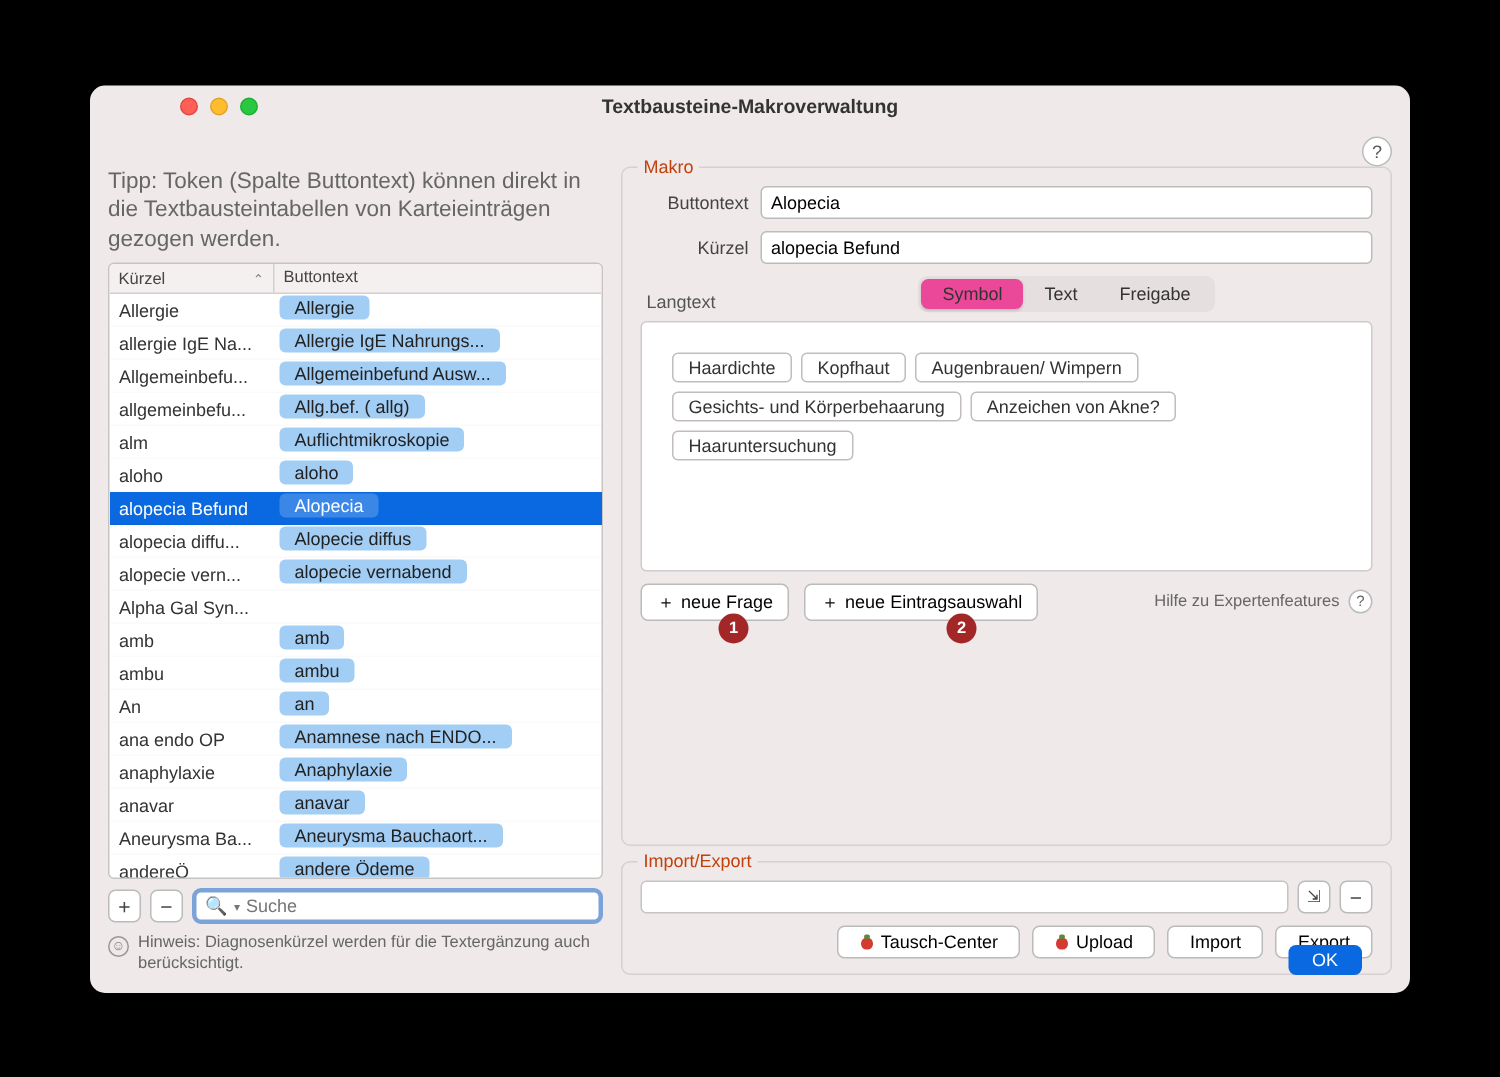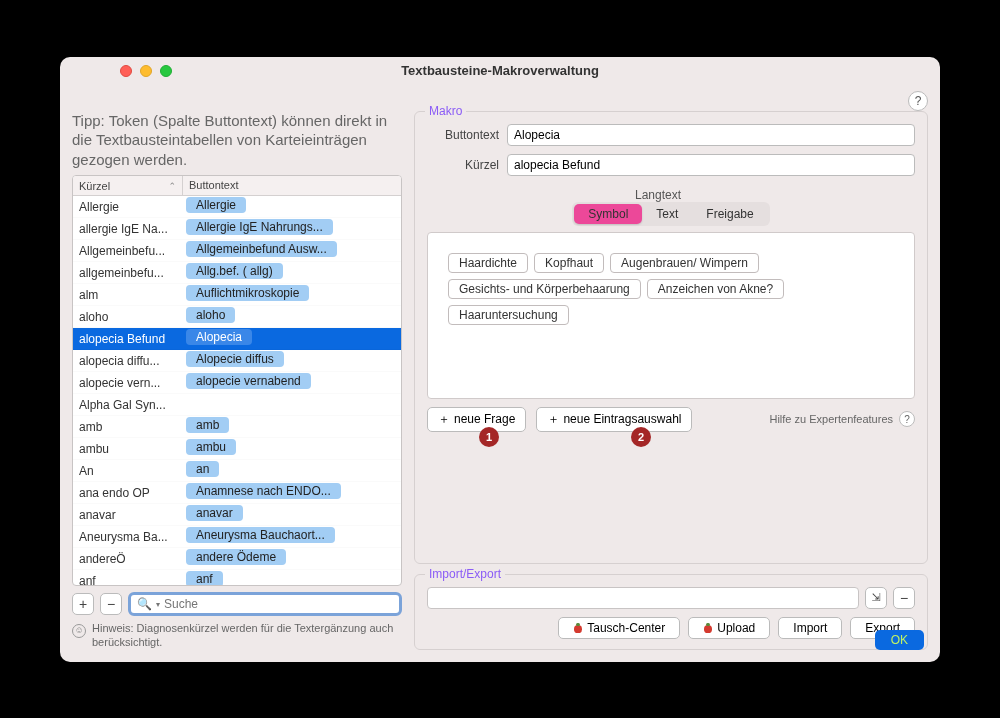--- a/index.html
+++ b/index.html
@@ -204,21 +204,21 @@
   padding: 12px;
   position: relative;
 }
 .group-label {
   position: absolute;
   top: -8px;
   left: 10px;
   background: #efe9e9;
   padding: 0 4px;
   font-size: 12px;
-  color: #8b5cf6;
+  color: #c2410c;
 }
 .field-row {
   display: flex;
   align-items: center;
   margin-bottom: 8px;
 }
 .field-row label {
   width: 80px;
   text-align: right;
   font-size: 12px;
@@ -229,23 +229,22 @@
   flex: 1;
   height: 22px;
   border: 0.5px solid #bbb;
   border-radius: 4px;
   padding: 0 6px;
   font-size: 12px;
   background: #fff;
 }
 .lang-row {
   display: flex;
-  align-items: center;
+  align-items: flex-end;
   margin-bottom: 6px;
-  flex-direction: column;
 }
 .lang-row > label {
   width: 80px;
   text-align: left;
   font-size: 12px;
   color: #555;
   padding-top: 4px;
   padding-left: 4px;
 }
 .seg {
@@ -372,24 +371,24 @@
 .dot-red::after {
   content: "";
   position: absolute;
   width: 4px; height: 3px;
   background: #5a8a3a;
   border-radius: 2px;
   left: 3px; top: 0;
 }
 .ok-btn {
   position: absolute;
-  right: 16px;
+  right: 32px;
   bottom: 12px;
   background: #0a69e0;
-  color: #bef264;
+  color: #ffffff;
   border: none;
   border-radius: 5px;
   padding: 3px 16px;
   font-size: 12px;
   cursor: pointer;
 }
 </style>
 </head>
 <body>
 
@@ -464,20 +463,24 @@
               <div class="c1">ambu</div>
               <div class="c2"><span class="token">ambu</span></div>
             </div>
             <div class="row">
               <div class="c1">An</div>
               <div class="c2"><span class="token">an</span></div>
             </div>
             <div class="row">
               <div class="c1">ana endo OP</div>
               <div class="c2"><span class="token">Anamnese nach ENDO...</span></div>
+            </div>
+            <div class="row">
+              <div class="c1">anaphylaxie</div>
+              <div class="c2"><span class="token">Anaphylaxie</span></div>
             </div>
             <div class="row">
               <div class="c1">anavar</div>
               <div class="c2"><span class="token">anavar</span></div>
             </div>
             <div class="row">
               <div class="c1">Aneurysma Ba...</div>
               <div class="c2"><span class="token">Aneurysma Bauchaort...</span></div>
             </div>
             <div class="row">

